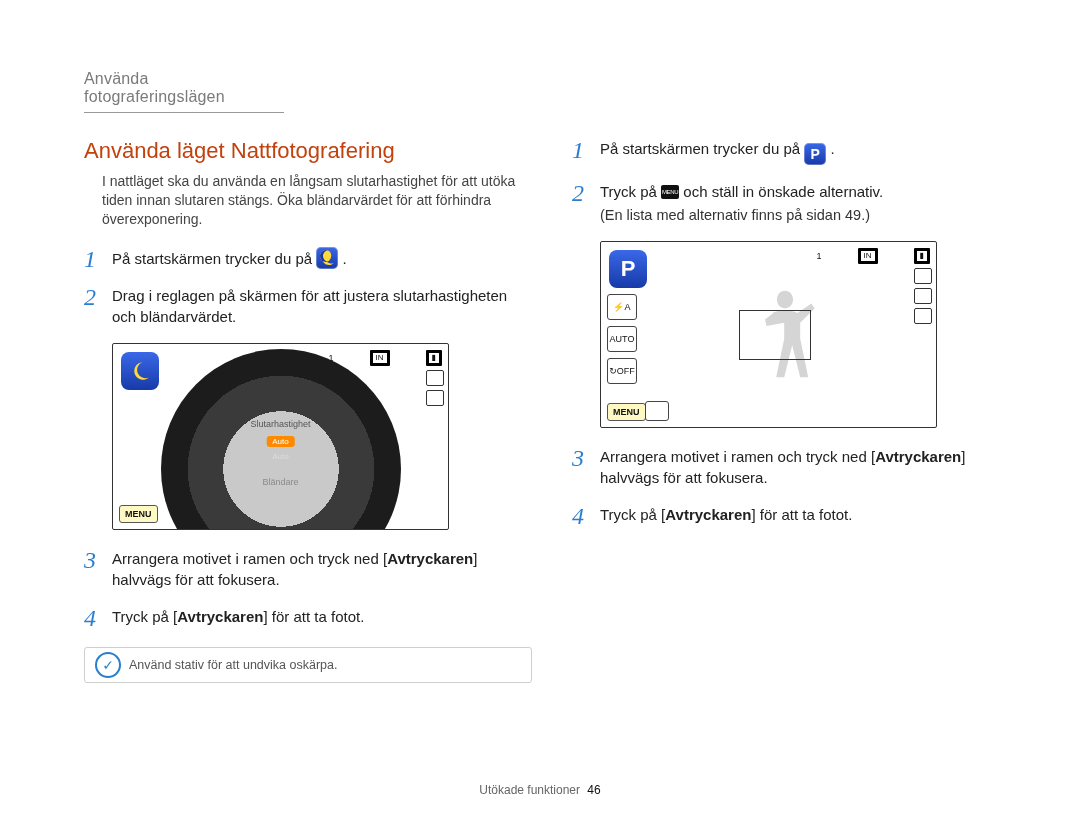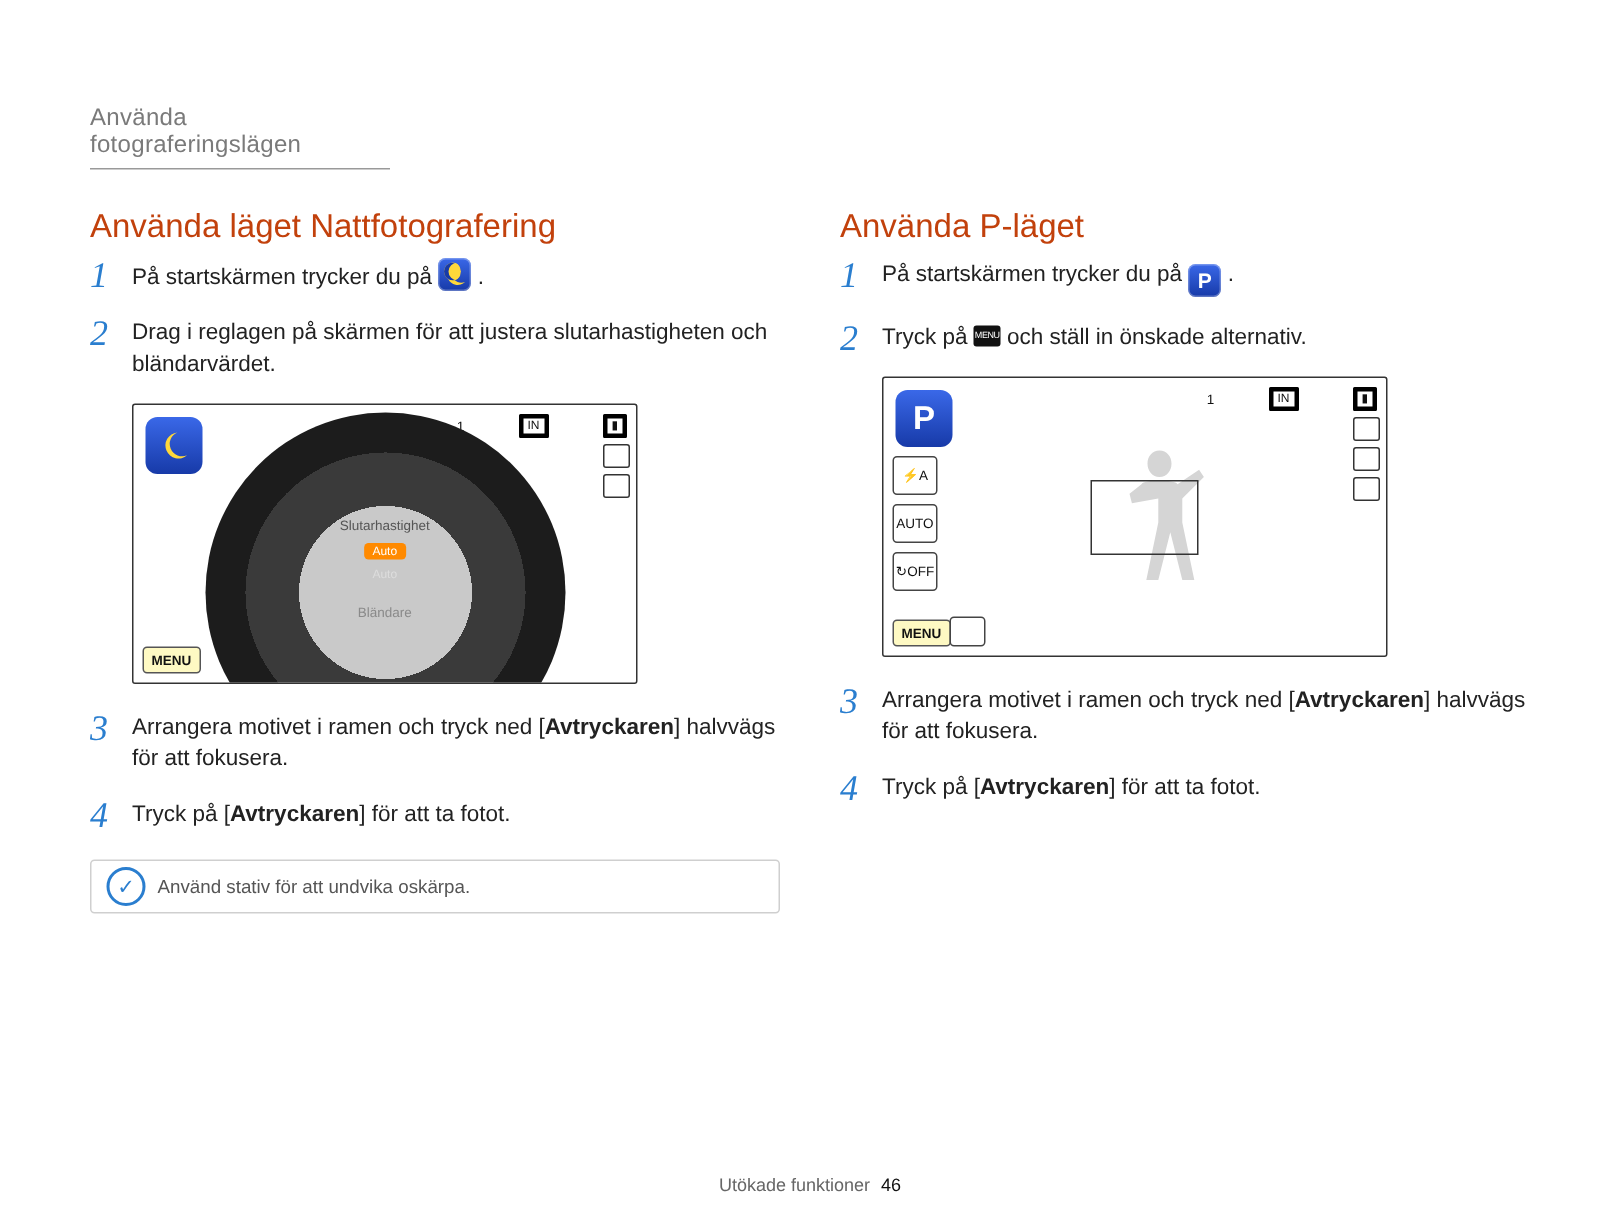--- a/index.html
+++ b/index.html
@@ -6,21 +6,21 @@
     margin: 0;
     padding: 0;
     font-family: Arial, Helvetica, sans-serif;
     background: #fff;
     color: #333;
     width: 1080px;
     height: 815px;
     box-sizing: border-box;
   }
   .page {
-    padding: 70px 60px 30px 60px;
+    padding: 70px 60px 30px 84px;
     box-sizing: border-box;
     height: 100%;
     position: relative;
   }
   .breadcrumb {
     font-size: 16px;
     letter-spacing: 0.2px;
     color: #7a7a7a;
     font-weight: 300;
     border-bottom: 1px solid #999;
@@ -307,20 +307,21 @@
 <body>
 
 <div class="page">
 
   <div class="breadcrumb">Använda fotograferingslägen</div>
 
   <div class="columns">
 
     <div class="col">
       <h2 class="section-title">Använda läget Nattfotografering</h2>
+      <p class="intro">I nattläget ska du använda en långsam slutarhastighet för att utöka tiden innan slutaren stängs. Öka bländarvärdet för att förhindra överexponering.</p>
 
       <ol class="steps">
         <li>
           <span>På startskärmen trycker du på </span>
           <span class="inline-icon icon-night">
             <svg viewBox="0 0 22 22">
                 <path d="M13 4a7 7 0 1 0 5 12 6 6 0 0 1-5-12z" fill="#ffd83a"></path>
               </svg>
           </span>
           <span>.</span>
@@ -365,32 +366,32 @@
         </li>
       </ol>
 
       <div class="note">
         <span class="note-icon">✓</span>
         <span>Använd stativ för att undvika oskärpa.</span>
       </div>
     </div>
 
     <div class="col">
-      <h2 class="section-title">Använda P-läget</h2>
 
       <ol class="steps">
         <li>
           <span>På startskärmen trycker du på </span>
           <span class="inline-icon icon-p">P</span>
           <span>.</span>
         </li>
         <li>
           <span>Tryck på </span>
           <span class="icon-menu"></span>
           <span> och ställ in önskade alternativ.</span>
+          <div class="sub">(En lista med alternativ finns på sidan 49.)</div>
         </li>
       </ol>
 
       <div class="screenshot sil-small">
         <div class="shot-icon pmode">P</div>
         <div class="p-side-left">
           <div class="ic">⚡A</div>
           <div class="ic">AUTO</div>
           <div class="ic">↻OFF</div>
         </div>

